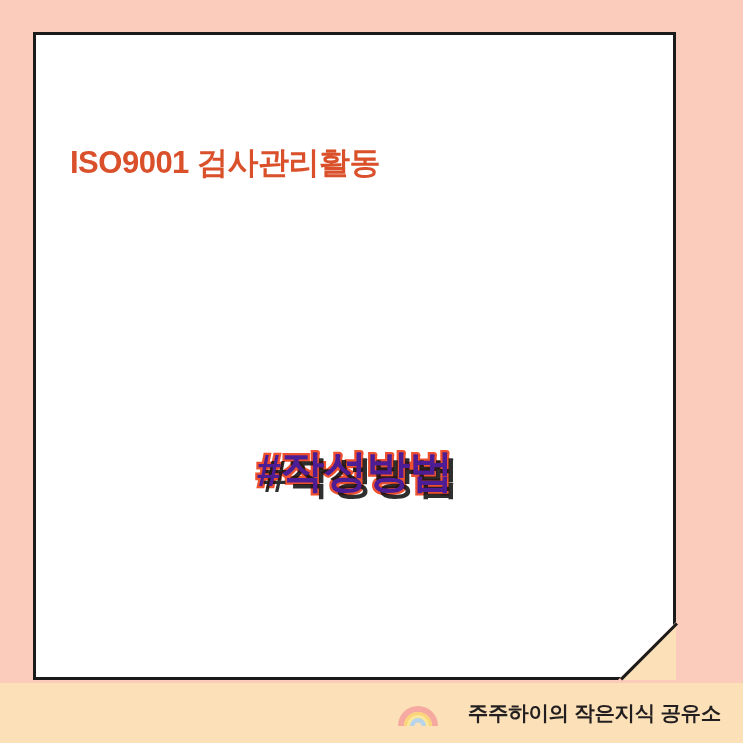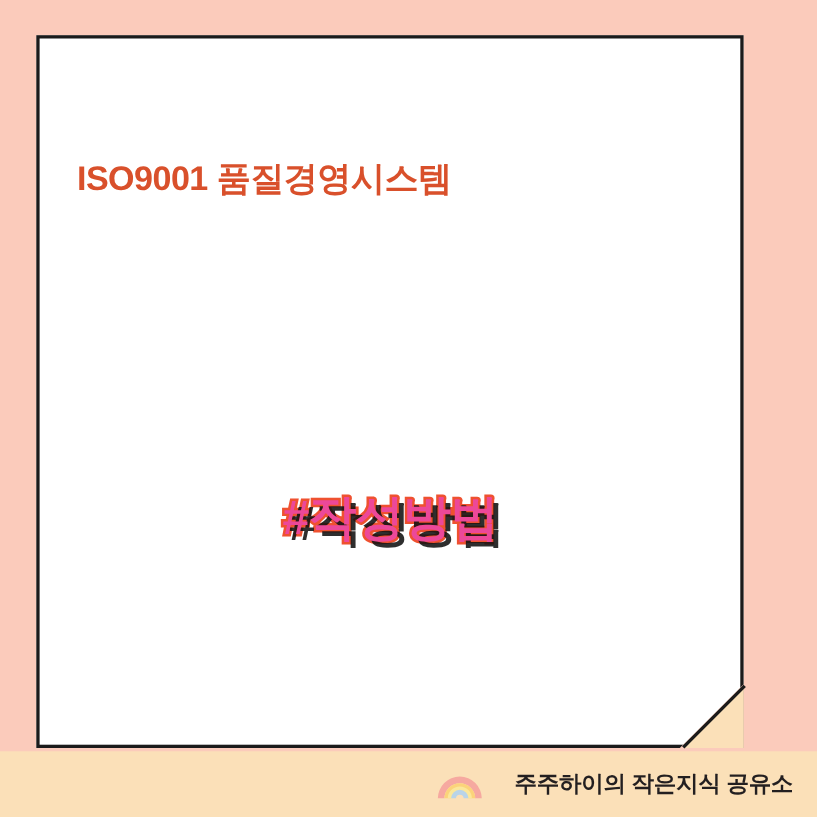--- a/index.html
+++ b/index.html
@@ -144,39 +144,39 @@
     left: 0;
     right: 0;
     top: 410px;
     text-align: center;
   }
 
   .tag-line {
     font-size: 44px;
     font-weight: 700;
     line-height: 1.16;
-    color: #ec4899;
+    color: #4c1d95;
     letter-spacing: -1px;
     -webkit-text-stroke: 4.5px #ef5130;
     paint-order: stroke fill;
     text-shadow:
       6px 6px 0 rgba(17,17,17,0.88);
     white-space: nowrap;
   }
 </style>
 </head>
 <body>
 
 <div class="poster">
 
   <div class="card">
 
     <div class="card-inner">
 
-      <div class="eyebrow">ISO9001 품질경영시스템</div>
+      <div class="eyebrow">ISO9001 검사관리활동</div>
 
 
       <div class="tag-block">
         <div class="tag-line">#작성방법</div>
       </div>
 
     </div>
 
     <div class="card-fold-cut"></div>
     <div class="card-fold-page"></div>

